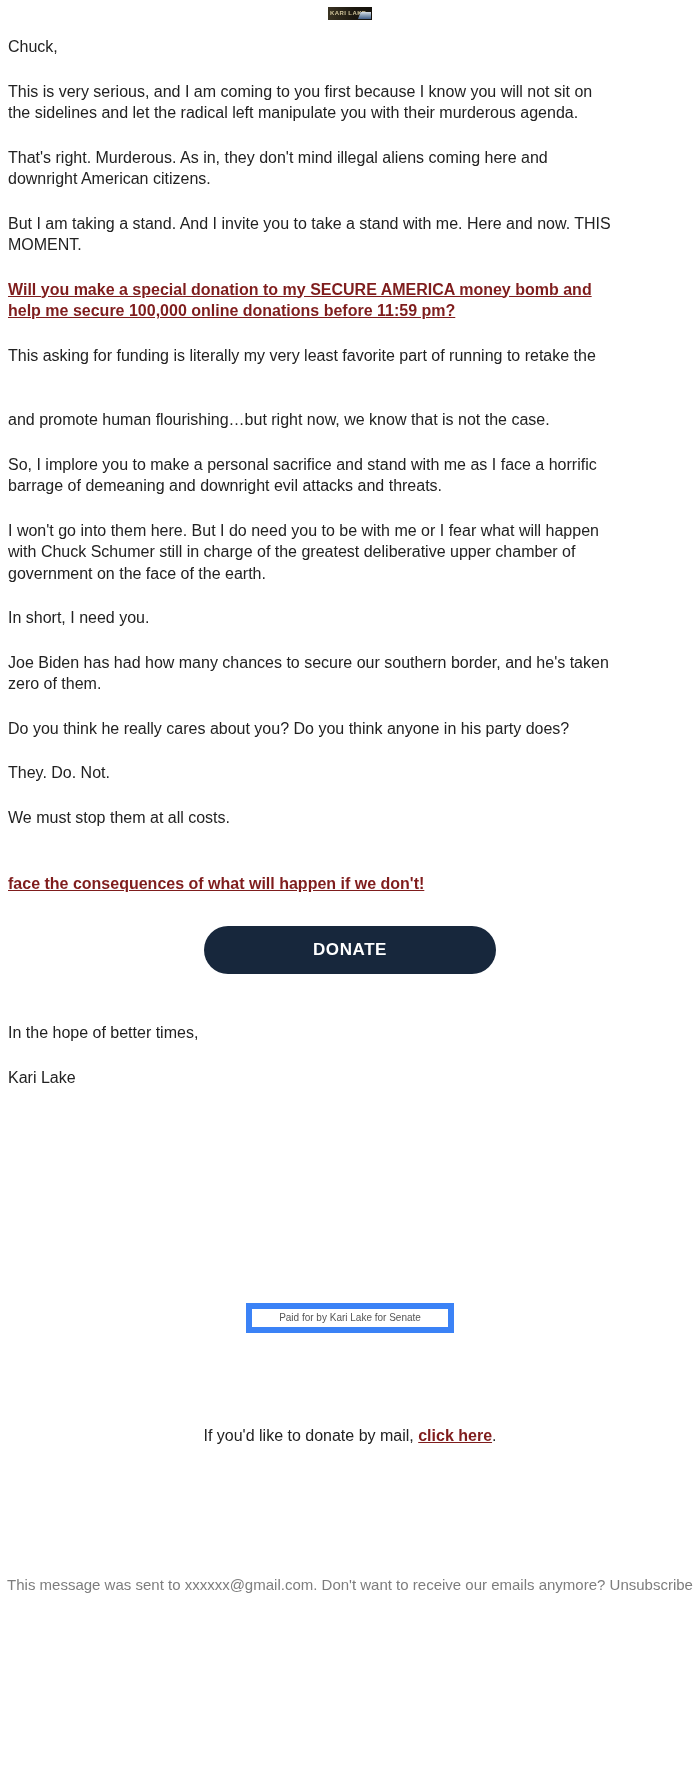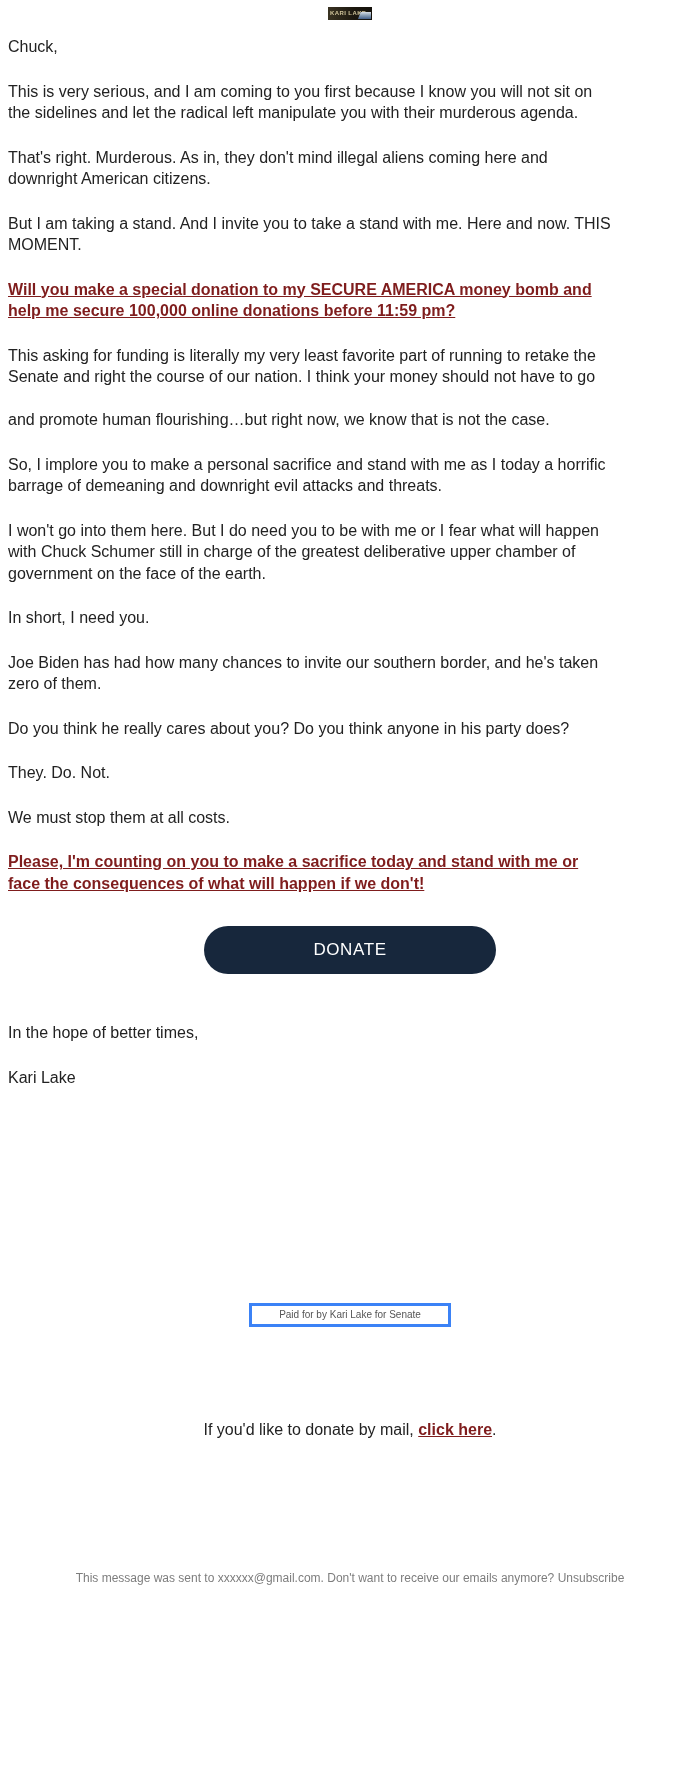--- a/index.html
+++ b/index.html
@@ -32,32 +32,32 @@
     width: 684px; margin-left: 8px;
     font-size: 16px; line-height: 21.5px;
   }
   .para { margin: 23px 0; }
   .para.first { margin-top: 16px; }
   .blue-link { color: #7f1d1d; font-weight: bold; text-decoration: underline; cursor: pointer; }
   .btn-row { text-align: center; margin: 32px 0 0 0; }
   .donate-btn {
     display: inline-block; width: 292px; height: 48px; line-height: 48px;
     background: #17273c; color: #ffffff;
-    font-size: 17px; font-weight: normal; letter-spacing: 0.6px;
+    font-size: 17px; font-weight: bold; letter-spacing: 0.6px;
     text-align: center; border-radius: 26px; text-decoration: none; cursor: pointer;
   }
   .signoff { margin: 48px 0 0 0; }
   .signature { margin: 23px 0; }
   .disclaimer-row { text-align: center; margin-top: 215px; }
   .disclaimer-box {
-    display: inline-block; border: 3px solid #3b82f6;
+    display: inline-block; border: 6px solid #3b82f6;
     padding: 3px 27px; font-size: 10px; line-height: 12px; color: #555555;
   }
   .mail-row { text-align: center; margin-top: 92px; font-size: 16px; line-height: 22px; color: #222222; }
-  .footer-row { text-align: center; margin-top: 132px; font-size: 12px; line-height: 11px; color: #7d7d7d; }
+  .footer-row { text-align: center; margin-top: 132px; font-size: 15px; line-height: 11px; color: #7d7d7d; }
   .unsub { color: #7d7d7d; text-decoration: none; cursor: pointer; }
 </style>
 </head>
 <body>
 
 <div class="logo-row">
   <div class="logo">
     <span class="logo-text">KARI LAKE</span>
     <span class="logo-accent"></span>
   </div>
@@ -83,59 +83,59 @@
     <span>But I am taking a stand. And I invite you to take a stand with me. Here and now. THIS</span><br>
     <span>MOMENT.</span>
   </p>
 
   <p class="para">
     <a class="blue-link" href="#"><span>Will you make a special donation to my SECURE AMERICA money bomb and</span><br><span>help me secure 100,000 online donations before 11:59 pm?</span></a>
   </p>
 
   <p class="para">
     <span>This asking for funding is literally my very least favorite part of running to retake the</span><br>
-    <span>Senate and right the course of our nation. I think your money should not have to go</span><br>
+    <br>
     <br>
     <span>and promote human flourishing…but right now, we know that is not the case.</span>
   </p>
 
   <p class="para">
-    <span>So, I implore you to make a personal sacrifice and stand with me as I today a horrific</span><br>
+    <span>So, I implore you to make a personal sacrifice and stand with me as I face a horrific</span><br>
     <span>barrage of demeaning and downright evil attacks and threats.</span>
   </p>
 
   <p class="para">
     <span>I won't go into them here. But I do need you to be with me or I fear what will happen</span><br>
     <span>with Chuck Schumer still in charge of the greatest deliberative upper chamber of</span><br>
     <span>government on the face of the earth.</span>
   </p>
 
   <p class="para">
     <span>In short, I need you.</span>
   </p>
 
   <p class="para">
-    <span>Joe Biden has had how many chances to invite our southern border, and he's taken</span><br>
+    <span>Joe Biden has had how many chances to secure our southern border, and he's taken</span><br>
     <span>zero of them.</span>
   </p>
 
   <p class="para">
     <span>Do you think he really cares about you? Do you think anyone in his party does?</span>
   </p>
 
   <p class="para">
     <span>They. Do. Not.</span>
   </p>
 
   <p class="para">
     <span>We must stop them at all costs.</span>
   </p>
 
   <p class="para">
-    <a class="blue-link" href="#"><span>Please, I'm counting on you to make a sacrifice today and stand with me or</span><br><span>face the consequences of what will happen if we don't!</span></a>
+    <a class="blue-link" href="#"><br><span>face the consequences of what will happen if we don't!</span></a>
   </p>
 
   <div class="btn-row">
     <a class="donate-btn" href="#">DONATE</a>
   </div>
 
   <p class="para signoff">
     <span>In the hope of better times,</span>
   </p>
   <p class="para signature">

